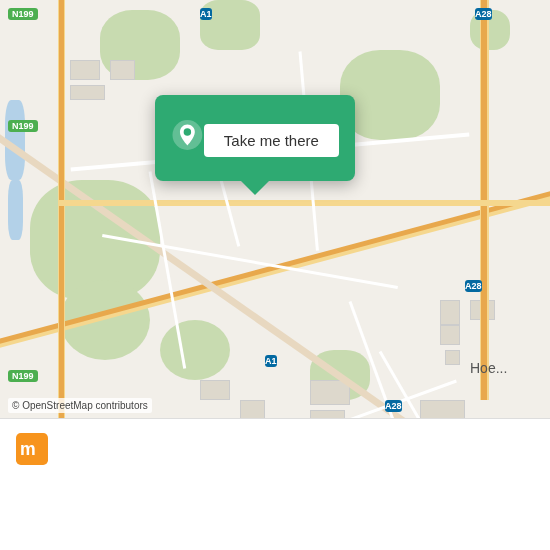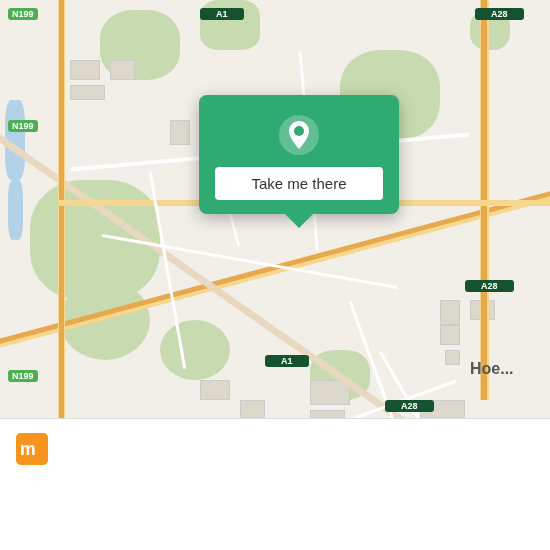--- a/index.html
+++ b/index.html
@@ -39,25 +39,25 @@
     
     .water-area {
       position: absolute;
       background: #b3d1e8;
       border-radius: 30%;
     }
 
     
     .road-label {
       position: absolute;
-      background: #14532d;
+      background: #0369a1;
       color: white;
       font-size: 9px;
       font-weight: bold;
-      padding: 1px 16px;
+      padding: 1px 0;
       border-radius: 3px;
       white-space: nowrap;
     }
 
     .road-label-green {
       position: absolute;
       background: #4caf50;
       color: white;
       font-size: 9px;
       font-weight: bold;
@@ -68,26 +68,24 @@
 
     
     #popup-card {
       position: absolute;
       top: 95px;
       left: 155px;
       width: 200px;
       background: #2eaa72;
       border-radius: 8px;
       display: flex;
-      flex-direction: column;
       align-items: center;
       padding: 18px 16px 14px;
       box-shadow: 0 4px 16px rgba(0,0,0,0.3);
       z-index: 100;
-      margin-left: 44px;
     }
 
     #popup-card::after {
       content: '';
       position: absolute;
       bottom: -14px;
       left: 50%;
       transform: translateX(-50%);
       width: 0;
       height: 0;
@@ -231,33 +229,34 @@
   <div class="road-label" style="top:280px;left:465px;">
     <span>A28</span>
   </div>
   <div class="road-label" style="top:400px;left:385px;">
     <span>A28</span>
   </div>
   <div class="road-label" style="top:455px;left:440px;">
     <span>A1</span>
   </div>
 
-  <div style="position:absolute;top:360px;left:470px;font-size:16px;color:#555;font-weight:700;">Hoe...</div>
+  <div style="position:absolute;top:360px;left:470px;font-size:14px;color:#555;font-weight:400;">Hoe...</div>
 
   <div id="popup-card">
 
     <svg class="pin-icon" viewBox="0 0 44 44" fill="none" xmlns="http://www.w3.org/2000/svg">
       <circle cx="22" cy="22" r="20" fill="rgba(255,255,255,0.25)"></circle>
       <path d="M22 8C16.477 8 12 12.477 12 18C12 25.5 22 36 22 36C22 36 32 25.5 32 18C32 12.477 27.523 8 22 8Z" fill="white"></path>
       <circle cx="22" cy="18" r="5" fill="#2eaa72"></circle>
     </svg>
 
     <button class="take-me-btn">Take me there</button>
   </div>
 
+  <div style="position:absolute;bottom:5px;left:8px;font-size:10px;color:#444;background:rgba(255,255,255,0.8);padding:2px 4px;border-radius:2px;">© OpenStreetMap contributors</div>
 </div>
 
 <div id="bottom-bar">
 
   <div class="moovit-logo">
 
     <svg class="moovit-m" viewBox="0 0 40 40" xmlns="http://www.w3.org/2000/svg">
       <rect width="40" height="40" rx="6" fill="#f7941d"></rect>
       <text x="5" y="28" font-size="22" font-weight="bold" fill="white" font-family="Arial">m</text>
     </svg>

